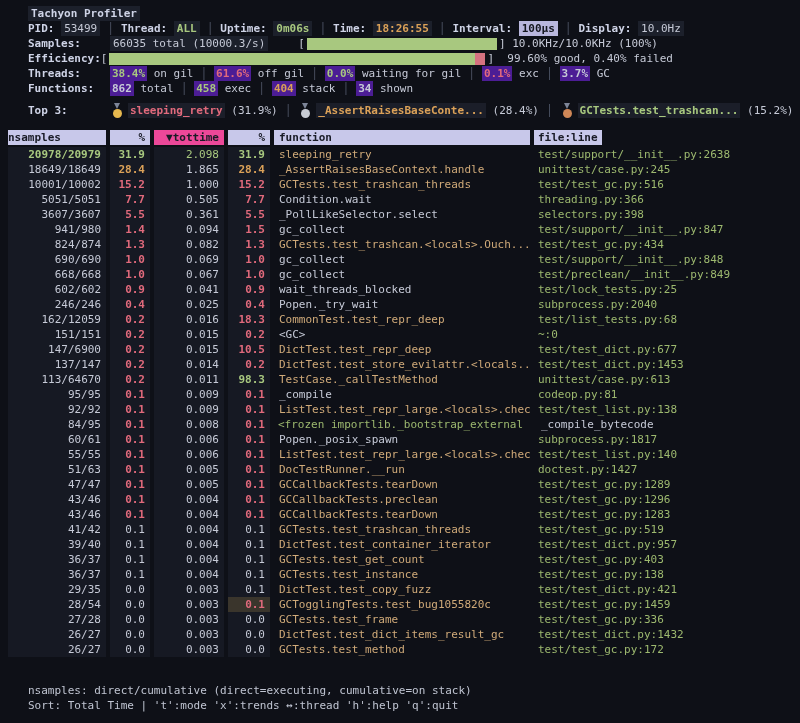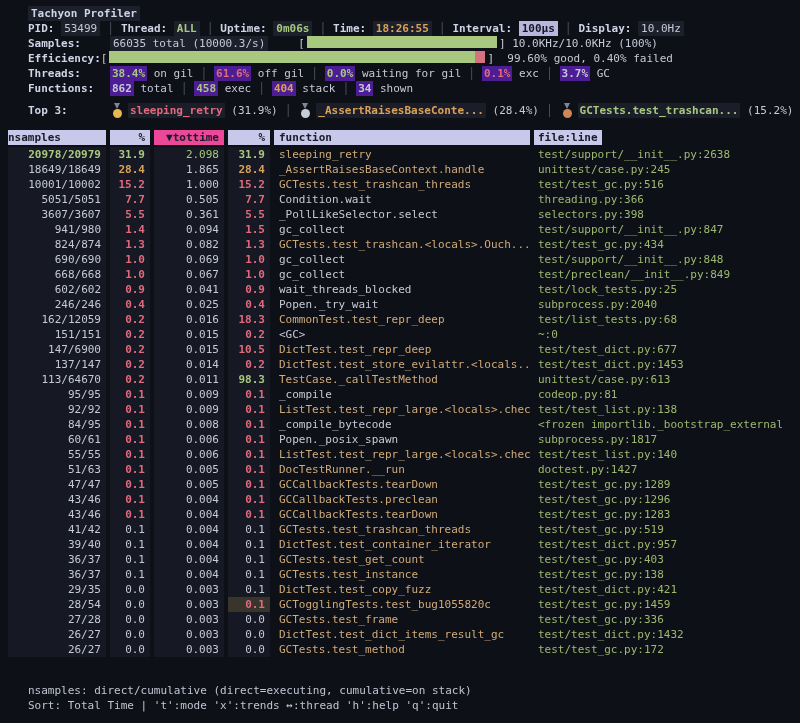--- a/index.html
+++ b/index.html
@@ -3,21 +3,21 @@
 <meta charset="utf-8">
 <style>
   html,body{margin:0;padding:0;background:#0e1017;}
   .screen{
     width:800px;height:723px;box-sizing:border-box;
     padding:6px 8px;overflow:hidden;
     background:#0e1017;color:#c6cad7;
     font-family:"DejaVu Sans Mono","Liberation Mono",monospace;
     font-size:11px;line-height:15px;
   }
-  .line{display:flex;align-items:flex-start;height:15px;white-space:pre;padding-left:20px;}
+  .line{display:flex;align-items:center;height:15px;white-space:pre;padding-left:20px;}
   .hlabel{display:inline-block;width:82px;font-weight:bold;color:#ced3e6;flex:0 0 82px;}
   .lbl{font-weight:bold;color:#ced3e6;}
   .chip{background:#1c202b;padding:0 3px;}
   .sep{color:#4e5566;margin:0 7px;}
   .bracket{color:#c6cad7;}
   .lav-badge{background:#b9b7dd;color:#15171f;padding:0 3px;font-weight:bold;}
   .bold{font-weight:bold;}
   .c-green{color:#a8c87f;} .c-orange{color:#dba158;} .c-pink{color:#e16a7c;}
   .c-white{color:#c6cad7;} .c-amber{color:#d0aa79;} .c-file{color:#9db96f;}
   .bar{display:inline-flex;height:12px;margin:0 2px;}
@@ -143,21 +143,21 @@
       <div class="trow"><span class="cell ns c-white">668/668</span><span class="cell p1 c-pink bold">1.0</span><span class="cell tt c-white">0.067</span><span class="cell p2 c-pink bold">1.0</span><span class="cell fn c-white">gc_collect</span><span class="cell fl c-file">test/preclean/__init__.py:849</span></div>
       <div class="trow"><span class="cell ns c-white">602/602</span><span class="cell p1 c-pink bold">0.9</span><span class="cell tt c-white">0.041</span><span class="cell p2 c-pink bold">0.9</span><span class="cell fn c-white">wait_threads_blocked</span><span class="cell fl c-file">test/lock_tests.py:25</span></div>
       <div class="trow"><span class="cell ns c-white">246/246</span><span class="cell p1 c-pink bold">0.4</span><span class="cell tt c-white">0.025</span><span class="cell p2 c-pink bold">0.4</span><span class="cell fn c-white">Popen._try_wait</span><span class="cell fl c-file">subprocess.py:2040</span></div>
       <div class="trow"><span class="cell ns c-white">162/12059</span><span class="cell p1 c-pink bold">0.2</span><span class="cell tt c-white">0.016</span><span class="cell p2 c-pink bold">18.3</span><span class="cell fn c-amber">CommonTest.test_repr_deep</span><span class="cell fl c-file">test/list_tests.py:68</span></div>
       <div class="trow"><span class="cell ns c-white">151/151</span><span class="cell p1 c-pink bold">0.2</span><span class="cell tt c-white">0.015</span><span class="cell p2 c-pink bold">0.2</span><span class="cell fn c-white">&lt;GC&gt;</span><span class="cell fl c-file">~:0</span></div>
       <div class="trow"><span class="cell ns c-white">147/6900</span><span class="cell p1 c-pink bold">0.2</span><span class="cell tt c-white">0.015</span><span class="cell p2 c-pink bold">10.5</span><span class="cell fn c-amber">DictTest.test_repr_deep</span><span class="cell fl c-file">test/test_dict.py:677</span></div>
       <div class="trow"><span class="cell ns c-white">137/147</span><span class="cell p1 c-pink bold">0.2</span><span class="cell tt c-white">0.014</span><span class="cell p2 c-pink bold">0.2</span><span class="cell fn c-amber">DictTest.test_store_evilattr.&lt;locals...</span><span class="cell fl c-file">test/test_dict.py:1453</span></div>
       <div class="trow"><span class="cell ns c-white">113/64670</span><span class="cell p1 c-pink bold">0.2</span><span class="cell tt c-white">0.011</span><span class="cell p2 c-green bold">98.3</span><span class="cell fn c-amber">TestCase._callTestMethod</span><span class="cell fl c-file">unittest/case.py:613</span></div>
       <div class="trow"><span class="cell ns c-white">95/95</span><span class="cell p1 c-pink bold">0.1</span><span class="cell tt c-white">0.009</span><span class="cell p2 c-pink bold">0.1</span><span class="cell fn c-white">_compile</span><span class="cell fl c-file">codeop.py:81</span></div>
       <div class="trow"><span class="cell ns c-white">92/92</span><span class="cell p1 c-pink bold">0.1</span><span class="cell tt c-white">0.009</span><span class="cell p2 c-pink bold">0.1</span><span class="cell fn c-amber">ListTest.test_repr_large.&lt;locals&gt;.check</span><span class="cell fl c-file">test/test_list.py:138</span></div>
-      <div class="trow"><span class="cell ns c-white">84/95</span><span class="cell p1 c-pink bold">0.1</span><span class="cell tt c-white">0.008</span><span class="cell p2 c-pink bold">0.1</span><span class="cell fn c-white">_compile_bytecode</span><span class="cell fl c-file">&lt;frozen importlib._bootstrap_external</span></div>
+      <div class="trow"><span class="cell ns c-white">84/95</span><span class="cell p1 c-pink bold">0.1</span><span class="cell tt c-white">0.008</span><span class="cell p2 c-pink bold">0.1</span><span class="cell fl c-file">&lt;frozen importlib._bootstrap_external</span><span class="cell fn c-white">_compile_bytecode</span></div>
       <div class="trow"><span class="cell ns c-white">60/61</span><span class="cell p1 c-pink bold">0.1</span><span class="cell tt c-white">0.006</span><span class="cell p2 c-pink bold">0.1</span><span class="cell fn c-white">Popen._posix_spawn</span><span class="cell fl c-file">subprocess.py:1817</span></div>
       <div class="trow"><span class="cell ns c-white">55/55</span><span class="cell p1 c-pink bold">0.1</span><span class="cell tt c-white">0.006</span><span class="cell p2 c-pink bold">0.1</span><span class="cell fn c-amber">ListTest.test_repr_large.&lt;locals&gt;.check</span><span class="cell fl c-file">test/test_list.py:140</span></div>
       <div class="trow"><span class="cell ns c-white">51/63</span><span class="cell p1 c-pink bold">0.1</span><span class="cell tt c-white">0.005</span><span class="cell p2 c-pink bold">0.1</span><span class="cell fn c-amber">DocTestRunner.__run</span><span class="cell fl c-file">doctest.py:1427</span></div>
       <div class="trow"><span class="cell ns c-white">47/47</span><span class="cell p1 c-pink bold">0.1</span><span class="cell tt c-white">0.005</span><span class="cell p2 c-pink bold">0.1</span><span class="cell fn c-amber">GCCallbackTests.tearDown</span><span class="cell fl c-file">test/test_gc.py:1289</span></div>
       <div class="trow"><span class="cell ns c-white">43/46</span><span class="cell p1 c-pink bold">0.1</span><span class="cell tt c-white">0.004</span><span class="cell p2 c-pink bold">0.1</span><span class="cell fn c-amber">GCCallbackTests.preclean</span><span class="cell fl c-file">test/test_gc.py:1296</span></div>
       <div class="trow"><span class="cell ns c-white">43/46</span><span class="cell p1 c-pink bold">0.1</span><span class="cell tt c-white">0.004</span><span class="cell p2 c-pink bold">0.1</span><span class="cell fn c-amber">GCCallbackTests.tearDown</span><span class="cell fl c-file">test/test_gc.py:1283</span></div>
       <div class="trow"><span class="cell ns c-white">41/42</span><span class="cell p1 c-white">0.1</span><span class="cell tt c-white">0.004</span><span class="cell p2 c-white">0.1</span><span class="cell fn c-amber">GCTests.test_trashcan_threads</span><span class="cell fl c-file">test/test_gc.py:519</span></div>
       <div class="trow"><span class="cell ns c-white">39/40</span><span class="cell p1 c-white">0.1</span><span class="cell tt c-white">0.004</span><span class="cell p2 c-white">0.1</span><span class="cell fn c-amber">DictTest.test_container_iterator</span><span class="cell fl c-file">test/test_dict.py:957</span></div>
       <div class="trow"><span class="cell ns c-white">36/37</span><span class="cell p1 c-white">0.1</span><span class="cell tt c-white">0.004</span><span class="cell p2 c-white">0.1</span><span class="cell fn c-amber">GCTests.test_get_count</span><span class="cell fl c-file">test/test_gc.py:403</span></div>
       <div class="trow"><span class="cell ns c-white">36/37</span><span class="cell p1 c-white">0.1</span><span class="cell tt c-white">0.004</span><span class="cell p2 c-white">0.1</span><span class="cell fn c-amber">GCTests.test_instance</span><span class="cell fl c-file">test/test_gc.py:138</span></div>

